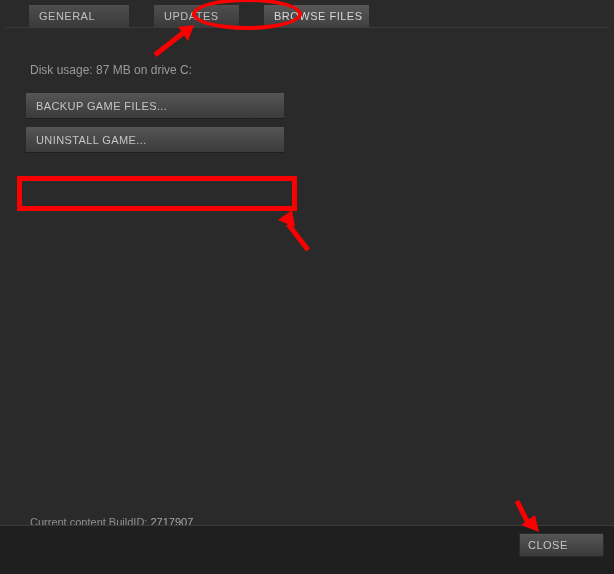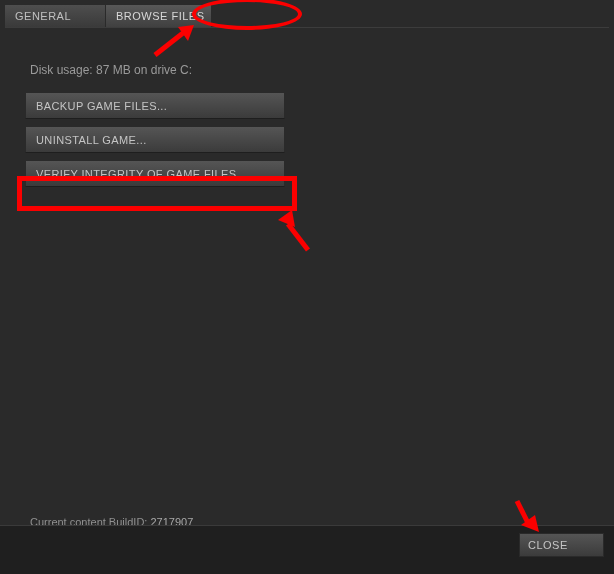--- a/index.html
+++ b/index.html
@@ -22,20 +22,21 @@
       background: linear-gradient(to bottom, #4e4e4e, #3a3a3a);
       color: #c0c0c0;
       padding: 5px 0;
       text-align: left;
       font-size: 11px;
       letter-spacing: 0.5px;
       height: 22px;
       line-height: 12px;
       cursor: pointer;
       padding-left: 10px;
+      margin-left: 24px;
     }
     .tab-general { width: 100px; }
     .tab-updates { width: 85px; }
     .tab-local { width: 105px; background: linear-gradient(to bottom, #585858, #404040); color: #d8d8d8; }
     .divider {
       margin: 0 5px;
       height: 1px;
       background: #1a1a1a;
       border-bottom: 1px solid #3c3c3c;
     }
@@ -105,31 +106,31 @@
       border: 5px solid #fb0000;
       background: transparent;
     }
     .arrow-svg { position: absolute; }
   </style>
 </head>
 <body>
 
 <div class="tabs">
   <div class="tab tab-general">GENERAL</div>
+  <div class="tab tab-updates">UPDATES</div>
   <div class="tab tab-local">BROWSE FILES</div>
 </div>
 <div class="divider"></div>
 
 <div class="content">
   <div class="disk-usage">
     <span>Disk usage: </span><span>87 MB on drive C:</span>
   </div>
   <button class="action-btn">BACKUP GAME FILES...</button>
   <button class="action-btn">UNINSTALL GAME...</button>
-  <button class="action-btn">VERIFY INTEGRITY OF GAME FILES...</button>
 </div>
 
 <div class="build-id">
   <span>Current content BuildID: </span><span class="val">2717907</span>
 </div>
 
 <div class="footer-bar">
   <button class="close-btn">CLOSE</button>
 </div>
 

